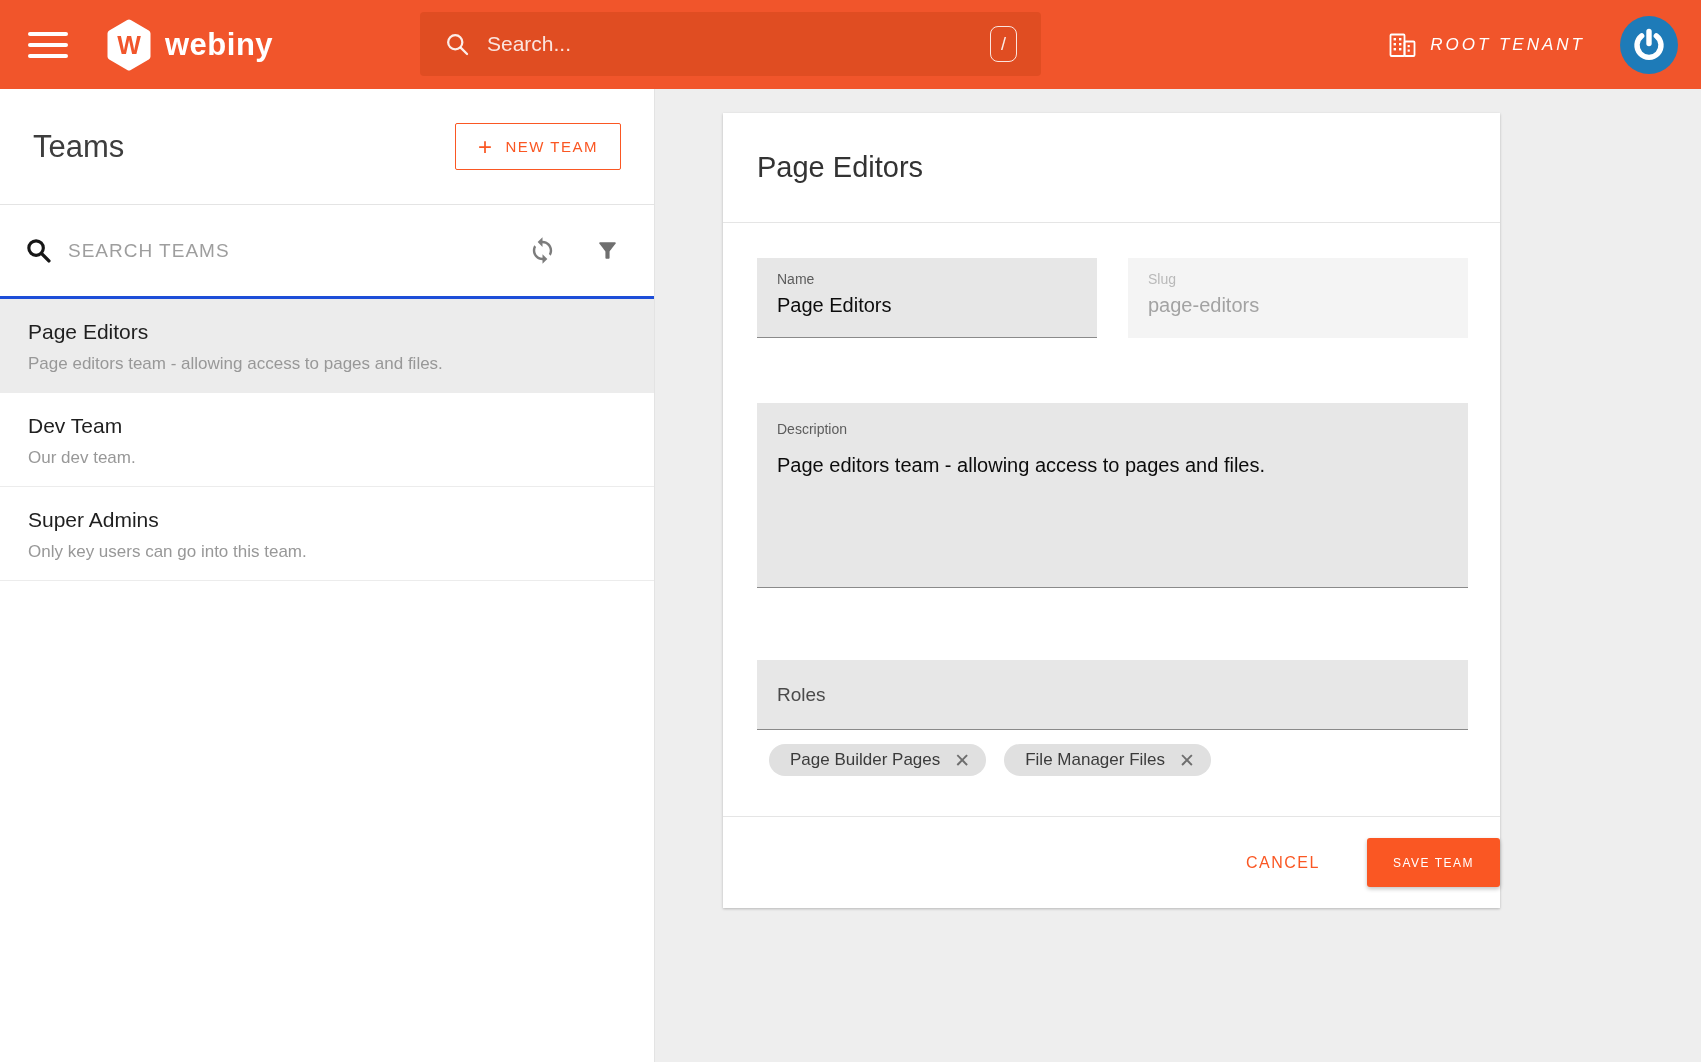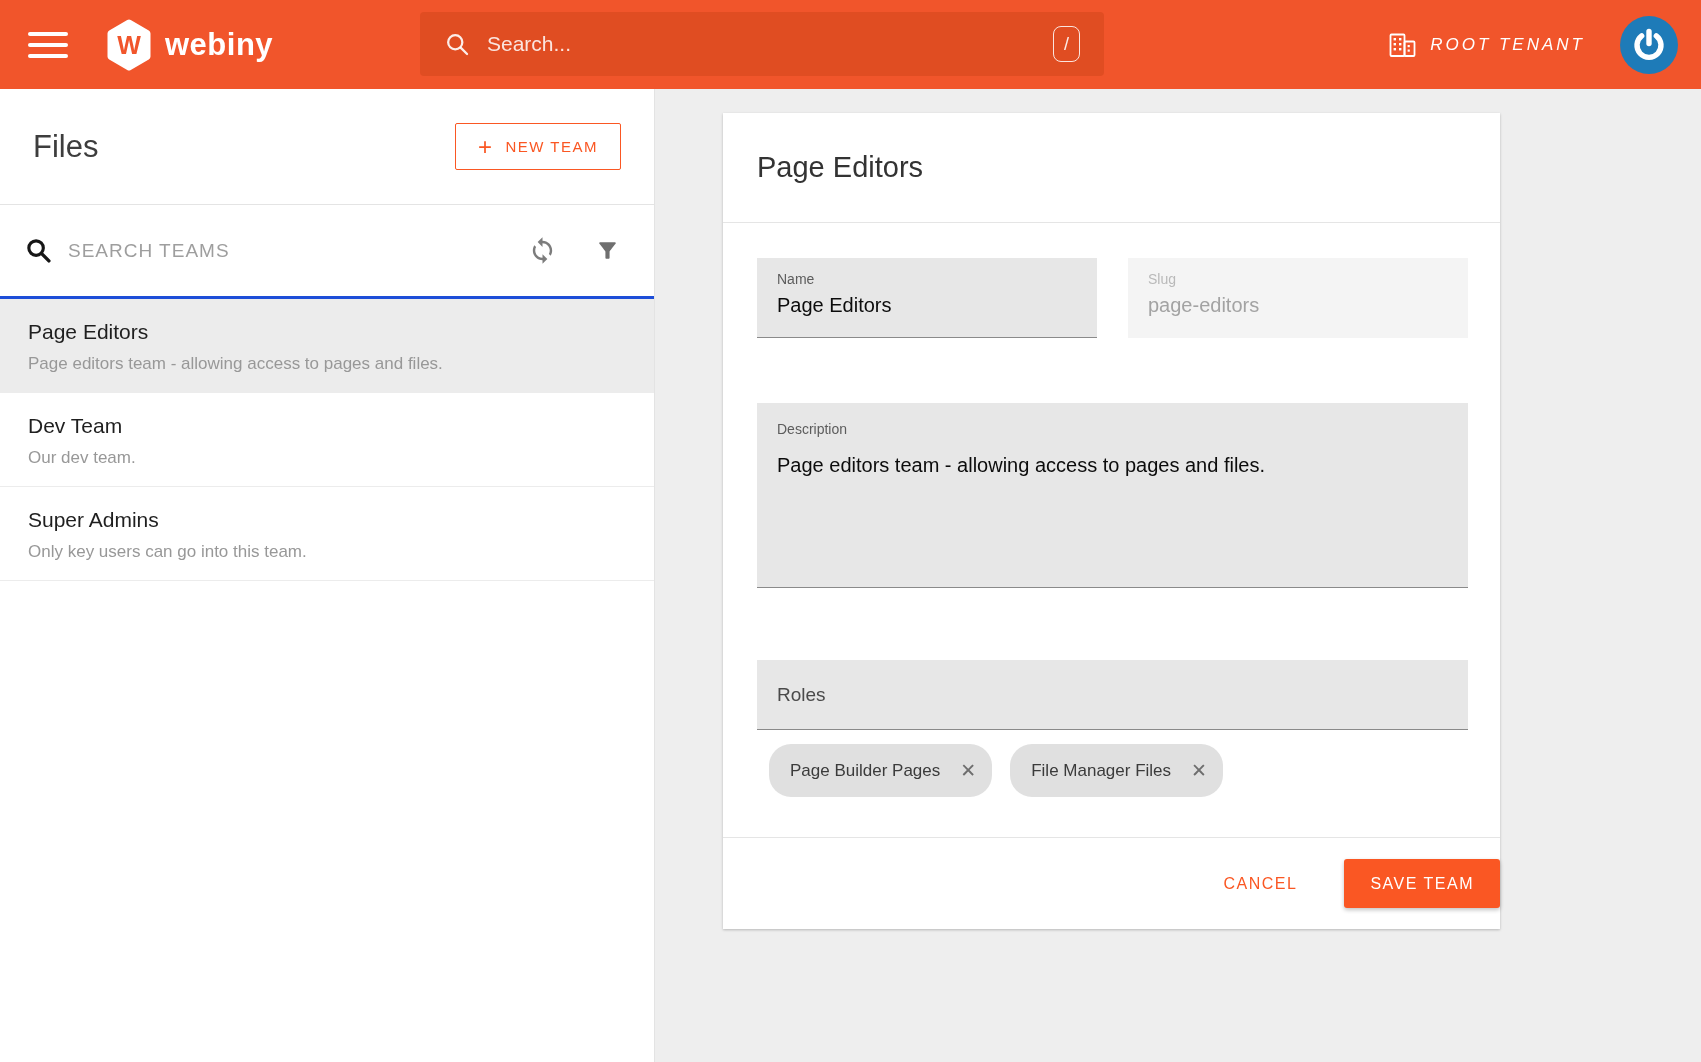--- a/index.html
+++ b/index.html
@@ -12,21 +12,21 @@
   body{font-family:"Liberation Sans","DejaVu Sans",sans-serif; background:#fff;}
 
   
   .app-bar{position:relative; height:89px; background:var(--brand);}
   .menu-btn{position:absolute; left:28px; top:50%; transform:translateY(-50%);
     background:none; border:none; cursor:pointer; display:block;}
   .menu-btn .bar{display:block; width:40px; height:4px; border-radius:2px; background:#fff; margin:7px 0;}
   .logo{position:absolute; left:106px; top:50%; transform:translateY(-50%);
     display:flex; align-items:center; gap:13px; cursor:pointer;}
   .logo-word{color:#fff; font-size:31px; font-weight:700; letter-spacing:.5px;}
-  .search-box{position:absolute; left:420px; top:12px; width:684px; height:64px;
+  .search-box{position:absolute; left:420px; top:12px; width:621px; height:64px;
     background:var(--brand-dark); border-radius:4px; display:flex; align-items:center; padding:0 24px;}
   .search-box input{flex:1; background:transparent; border:none; outline:none;
     color:#fff; font-size:21px; margin-left:16px; font-family:inherit;}
   .search-box input::placeholder{color:rgba(255,255,255,.85);}
   .slash-key{width:27px; height:36px; border:1.5px solid rgba(255,255,255,.85); border-radius:8px;
     color:rgba(255,255,255,.9); font-size:18px; display:grid; place-items:center;}
   .tenant{position:absolute; right:116px; top:50%; transform:translateY(-50%);
     display:flex; align-items:center; gap:14px; cursor:pointer;font-style:italic;}
   .tenant-label{color:#fff; font-size:17px; letter-spacing:3px; font-weight:400;}
   .avatar{position:absolute; right:23px; top:50%; transform:translateY(-50%);
@@ -73,29 +73,29 @@
   .field.disabled{background:var(--field-bg-disabled); border-bottom:none;}
   .field.disabled .f-label{color:#b9b9b9;}
   .field.disabled .f-input{color:#a3a3a3;}
   .description-field{margin-top:65px; height:185px; padding:18px 20px 16px;}
   .description-field .f-value{font-size:20px; color:#0c0c0c; margin-top:14px; line-height:1.4;
     outline:none; cursor:text;}
   .roles-field{margin-top:72px; height:70px; display:flex; align-items:center; padding:0 20px;
     cursor:text;}
   .roles-label{font-size:19px; color:#4a4a4a;}
   .chips{display:flex; gap:18px; margin-top:14px; padding-left:12px;}
-  .chip{display:flex; align-items:center; gap:20px; height:53px; padding:0 16px 0 21px;
+  .chip{display:flex; align-items:center; gap:14px; height:32px; padding:0 16px 0 21px;
     background:var(--chip-bg); border-radius:22px; font-size:17px; color:#3b3b3b; cursor:default;}
   .chip-x{color:#6e6e6e; font-size:19px; cursor:pointer; line-height:1;}
   .card-footer{margin-top:40px; height:92px; border-top:1px solid #e5e5e5;
     display:flex; align-items:center; justify-content:flex-end; gap:41px; }
   .cancel-btn{background:none; border:none; color:var(--accent); font-size:16px;
     letter-spacing:1.5px; cursor:pointer; font-family:inherit; padding:10px 6px;}
   .save-btn{background:var(--accent); border:none; color:#fff; height:49px; padding:0 26px;
-    border-radius:3px; font-size:16px; letter-spacing:1.5px; cursor:pointer; font-family:inherit;
+    border-radius:3px; font-size:12px; letter-spacing:1.5px; cursor:pointer; font-family:inherit;
     box-shadow:0 2px 4px rgba(0,0,0,.24);}
 </style>
 </head>
 <body>
 
 <header class="app-bar">
   <button class="menu-btn">
     <span class="bar"></span>
     <span class="bar"></span>
     <span class="bar"></span>
@@ -138,21 +138,21 @@
     <svg width="36" height="36" viewBox="0 0 24 24">
       <path d="M12 3 v8" stroke="#fff" stroke-width="3.6" stroke-linecap="round" fill="none"></path>
       <path d="M7.1 5.9 a8 8 0 1 0 9.8 0" fill="none" stroke="#fff" stroke-width="3.6" stroke-linecap="round"></path>
     </svg>
   </button>
 </header>
 
 <div class="main">
   <aside class="left-panel">
     <div class="panel-header">
-      <h1>Files</h1>
+      <h1>Teams</h1>
       <button class="new-team-btn">
         <span class="plus">+</span>
         <span>NEW TEAM</span>
       </button>
     </div>
 
     <div class="search-row">
       <svg width="29" height="29" viewBox="0 0 24 24">
         <circle cx="10" cy="10" r="6" fill="none" stroke="#161616" stroke-width="2.6"></circle>
         <line x1="14.6" y1="14.6" x2="20.6" y2="20.6" stroke="#161616" stroke-width="2.8" stroke-linecap="round"></line>

